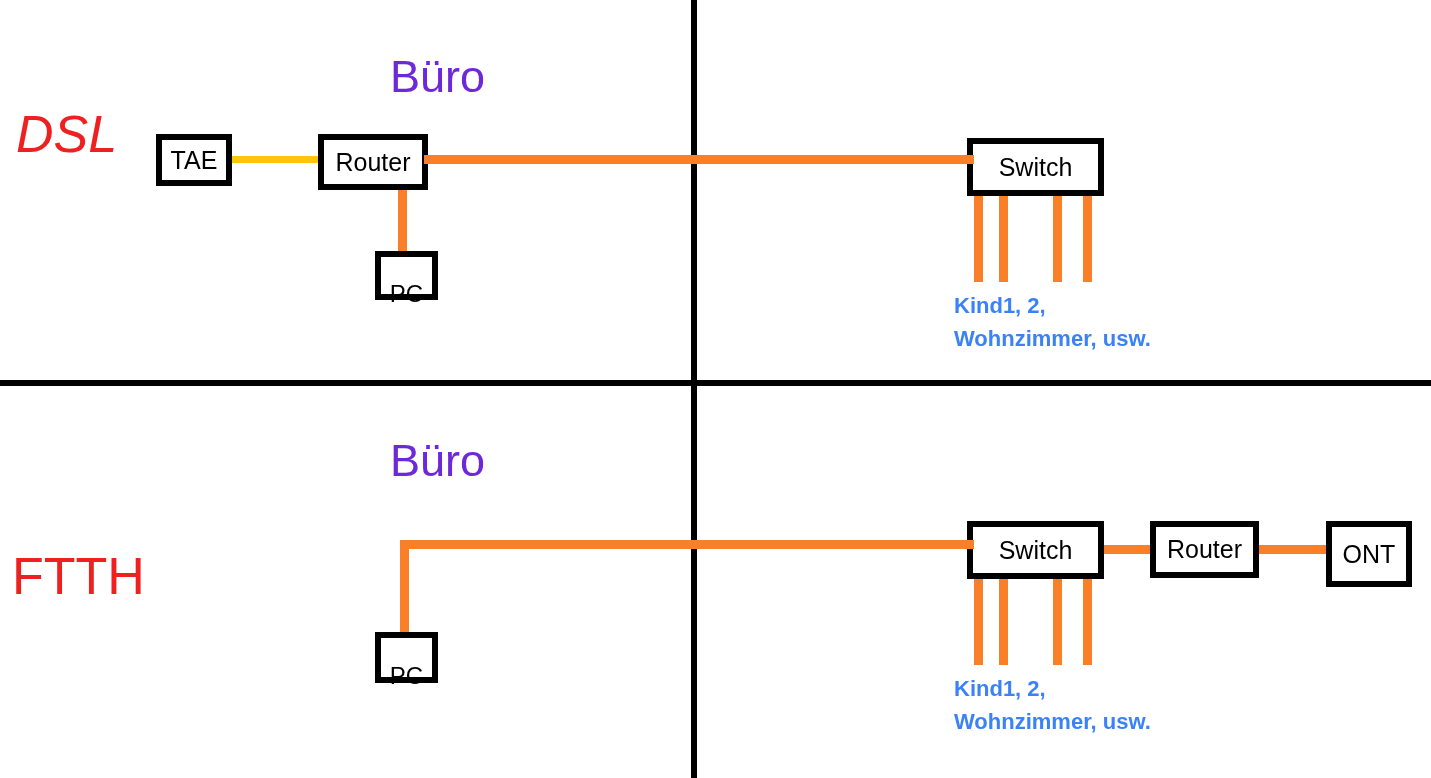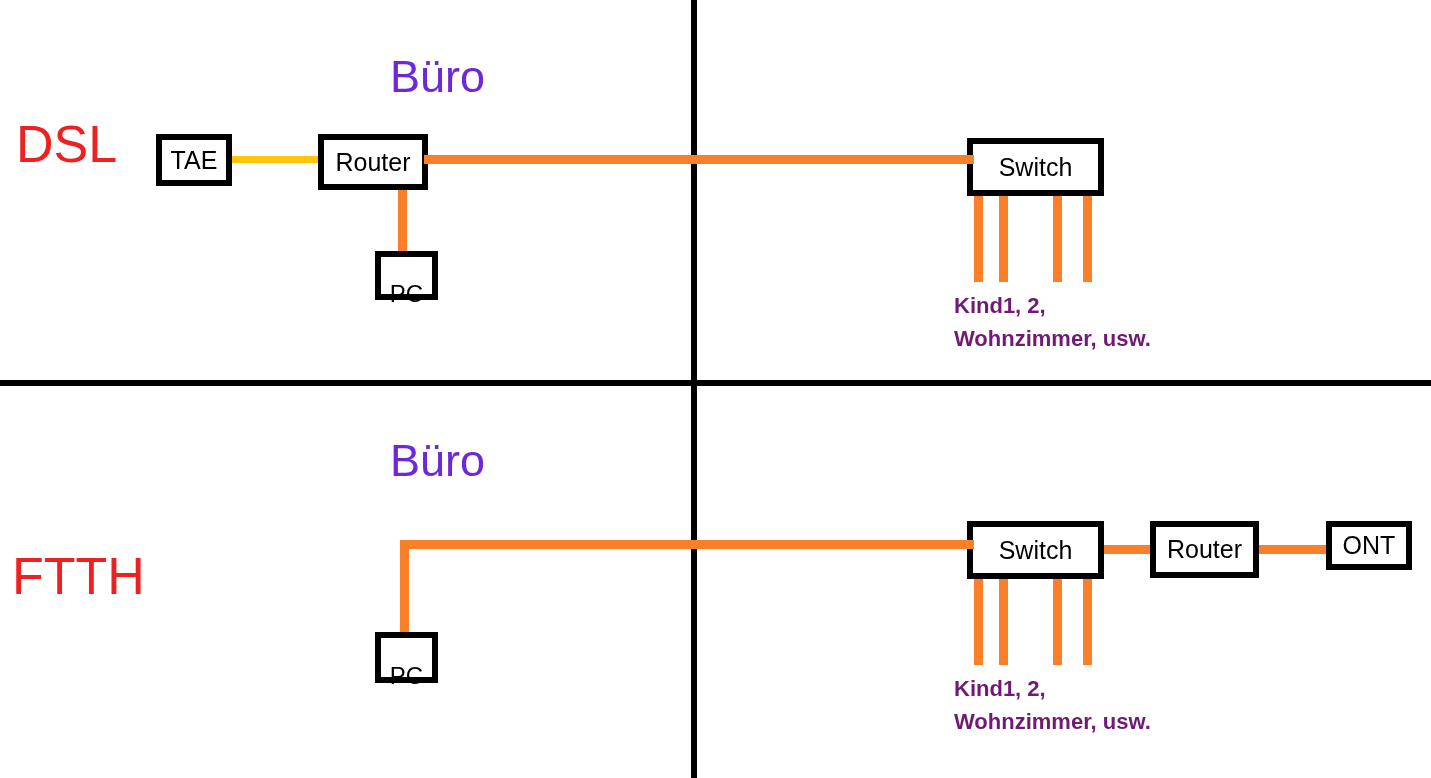--- a/index.html
+++ b/index.html
@@ -66,36 +66,36 @@
   }
   .room-label {
     position: absolute;
     color: #6d28d9;
     font-size: 45px;
     line-height: 1;
     white-space: nowrap;
   }
   .endpoint-label {
     position: absolute;
-    color: #701a75;
+    color: #3b82f6;
     font-size: 22px;
     font-weight: bold;
     line-height: 1.5;
     white-space: nowrap;
   }
 </style>
 </head>
 <body>
 
 <div id="canvas">
 
   <div class="divider-v" style="left:691px; top:0px; width:6px; height:778px;"></div>
   <div class="divider-h" style="left:0px; top:380px; width:1431px; height:6px;"></div>
 
-  <div class="tech-label" style="left:16px; top:118px;">DSL</div>
+  <div class="tech-label" style="left:16px; top:108px;font-style:italic;">DSL</div>
 
   <div class="room-label" style="left:390px; top:54px;">Büro</div>
 
   <div class="cable cable-yellow" style="left:228px; top:156px; width:95px; height:7px;"></div>
 
   <div class="cable cable-orange" style="left:424px; top:155px; width:550px; height:9px; z-index:6;"></div>
 
   <div class="cable cable-orange" style="left:398px; top:186px; width:9px; height:70px;"></div>
 
   <div class="device" style="left:156px; top:134px; width:76px; height:52px;">
@@ -140,21 +140,21 @@
   </div>
 
   <div class="device" style="left:967px; top:521px; width:137px; height:58px;">
     <span>Switch</span>
   </div>
 
   <div class="device" style="left:1150px; top:521px; width:109px; height:57px;">
     <span>Router</span>
   </div>
 
-  <div class="device" style="left:1326px; top:521px; width:86px; height:49px;">
+  <div class="device" style="left:1326px; top:521px; width:86px; height:66px;">
     <span>ONT</span>
   </div>
 
   <div class="cable cable-orange" style="left:974px; top:579px; width:9px; height:86px;"></div>
   <div class="cable cable-orange" style="left:999px; top:579px; width:9px; height:86px;"></div>
   <div class="cable cable-orange" style="left:1053px; top:579px; width:9px; height:86px;"></div>
   <div class="cable cable-orange" style="left:1083px; top:579px; width:9px; height:86px;"></div>
 
   <div class="endpoint-label" style="left:954px; top:672px;">
     <div>Kind1, 2,</div>

